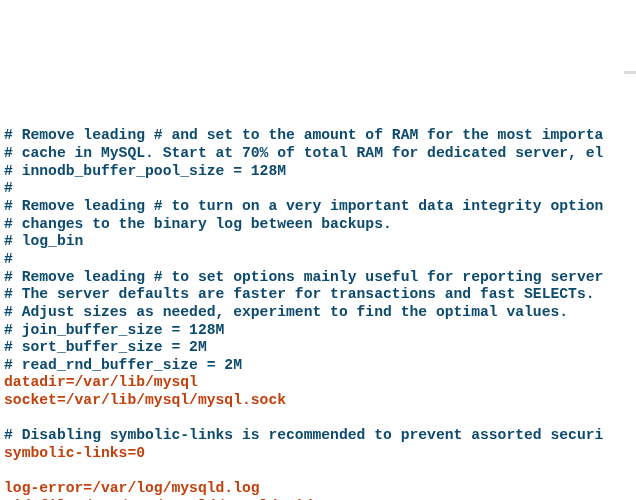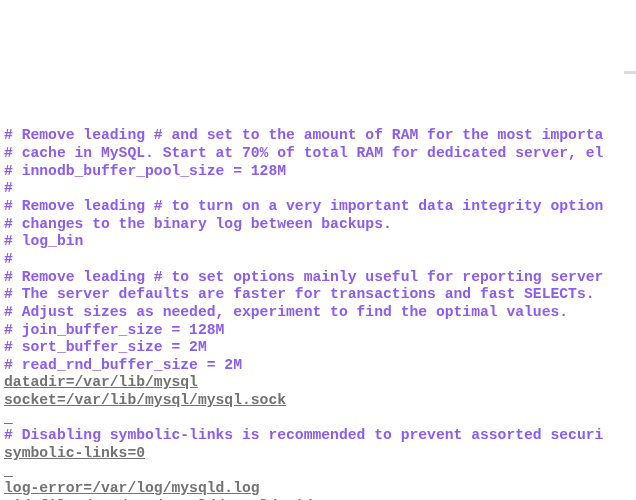--- a/index.html
+++ b/index.html
@@ -11,25 +11,24 @@
       line-height: 1.2;
       background: #ffffff;
       white-space: pre;
       overflow: hidden;
     }
     .editor {
       padding: 4px 4px;
       position: relative;
     }
     .comment {
-      color: #8b5cf6;
+      color: #0c4a6e;
     }
     .config {
-      color: #737373;
-      text-decoration: underline;
+      color: #c2410c;
     }
     .scrollbar-top {
       position: absolute;
       right: 0;
       top: 0;
       width: 12px;
       height: 3px;
       background: #dcdcdc;
     }
   </style>

